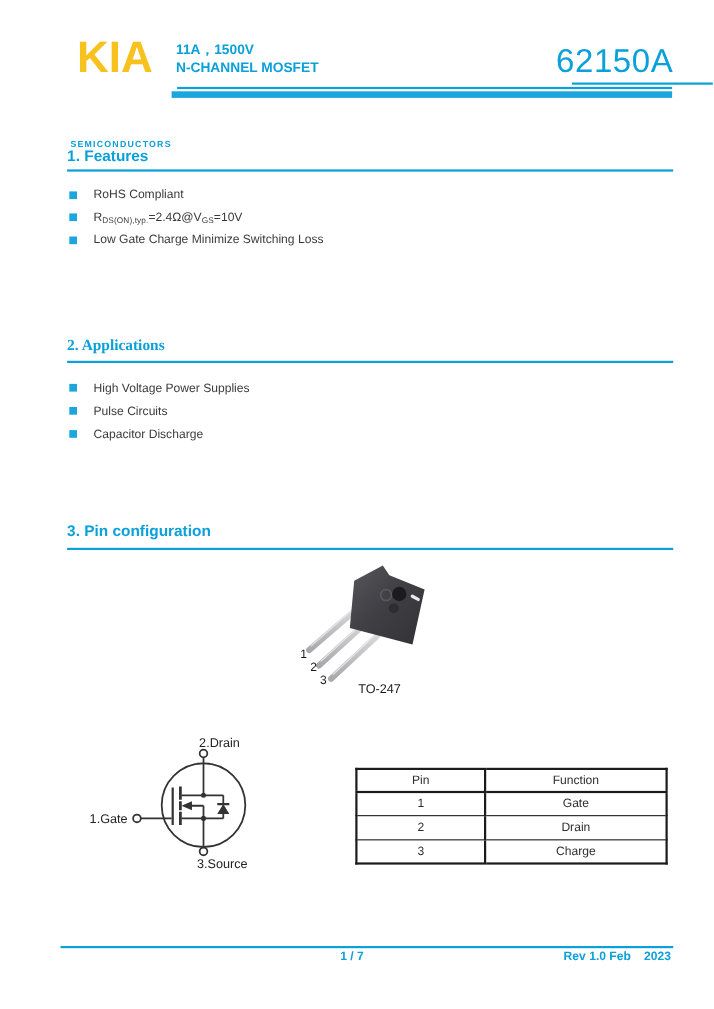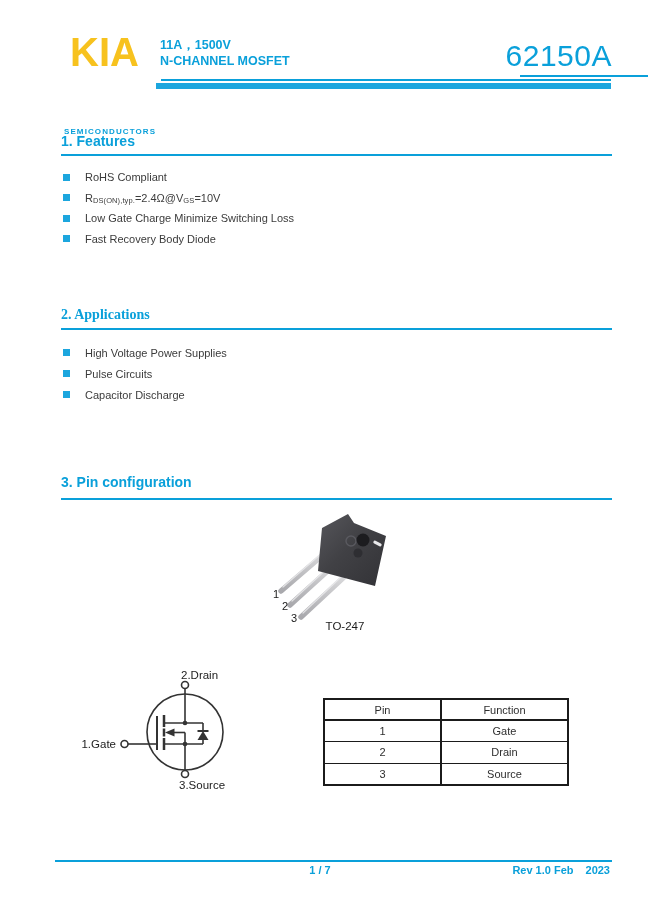--- a/index.html
+++ b/index.html
@@ -53,21 +53,21 @@
   ul.bullet-list li::before{
     content:"";display:inline-block;flex:0 0 auto;
     width:7px;height:7px;background:var(--bar);margin-right:15px;
   }
   ul.bullet-list li span.sub{
     font-size:7.5px;position:relative;bottom:-2.5px;letter-spacing:0.1px;
   }
 
   
   table.pin-table{
-    left:323px;top:698px;width:246px;
+    left:323px;top:698px;width:284px;
     border-collapse:collapse;
     font-size:11px;color:#2e2e2e;
     text-align:center;
   }
   table.pin-table,table.pin-table th,table.pin-table td{border:1px solid var(--table-border);}
   table.pin-table{border:2px solid var(--table-border);}
   table.pin-table th{height:21px;font-weight:normal;border-bottom:2px solid var(--table-border);}
   table.pin-table td{height:21.5px;}
   table.pin-table th:first-child,table.pin-table td:first-child{width:117px;border-right:2px solid var(--table-border);}
 
@@ -92,21 +92,20 @@
   <div class="abs rule-under-part"></div>
   <div class="abs rule-header-thin"></div>
   <div class="abs bar-header-thick"></div>
 
   <div class="abs section-heading h-features">1. Features</div>
   <div class="abs section-rule r-features"></div>
   <ul class="abs bullet-list list-features">
       <li><span>RoHS Compliant</span></li>
       <li><span>R</span><span class="sub">DS(ON),typ.</span><span>=2.4Ω@V</span><span class="sub">GS</span><span>=10V</span></li>
       <li><span>Low Gate Charge Minimize Switching Loss</span></li>
-      <li><span>Fast Recovery Body Diode</span></li>
     </ul>
 
   <div class="abs section-heading h-applications">2. Applications</div>
   <div class="abs section-rule r-applications"></div>
   <ul class="abs bullet-list list-applications">
       <li><span>High Voltage Power Supplies</span></li>
       <li><span>Pulse Circuits</span></li>
       <li><span>Capacitor Discharge</span></li>
     </ul>
 
@@ -203,21 +202,21 @@
         <tr>
           <td>1</td>
           <td>Gate</td>
         </tr>
         <tr>
           <td>2</td>
           <td>Drain</td>
         </tr>
         <tr>
           <td>3</td>
-          <td>Source</td>
+          <td>Charge</td>
         </tr>
       </tbody>
     </table>
 
   <div class="abs footer-rule"></div>
   <div class="abs footer-page">1 / 7</div>
   <div class="abs footer-rev">
     <span>Rev 1.0 Feb</span><span class="year">2023</span>
   </div>
 

